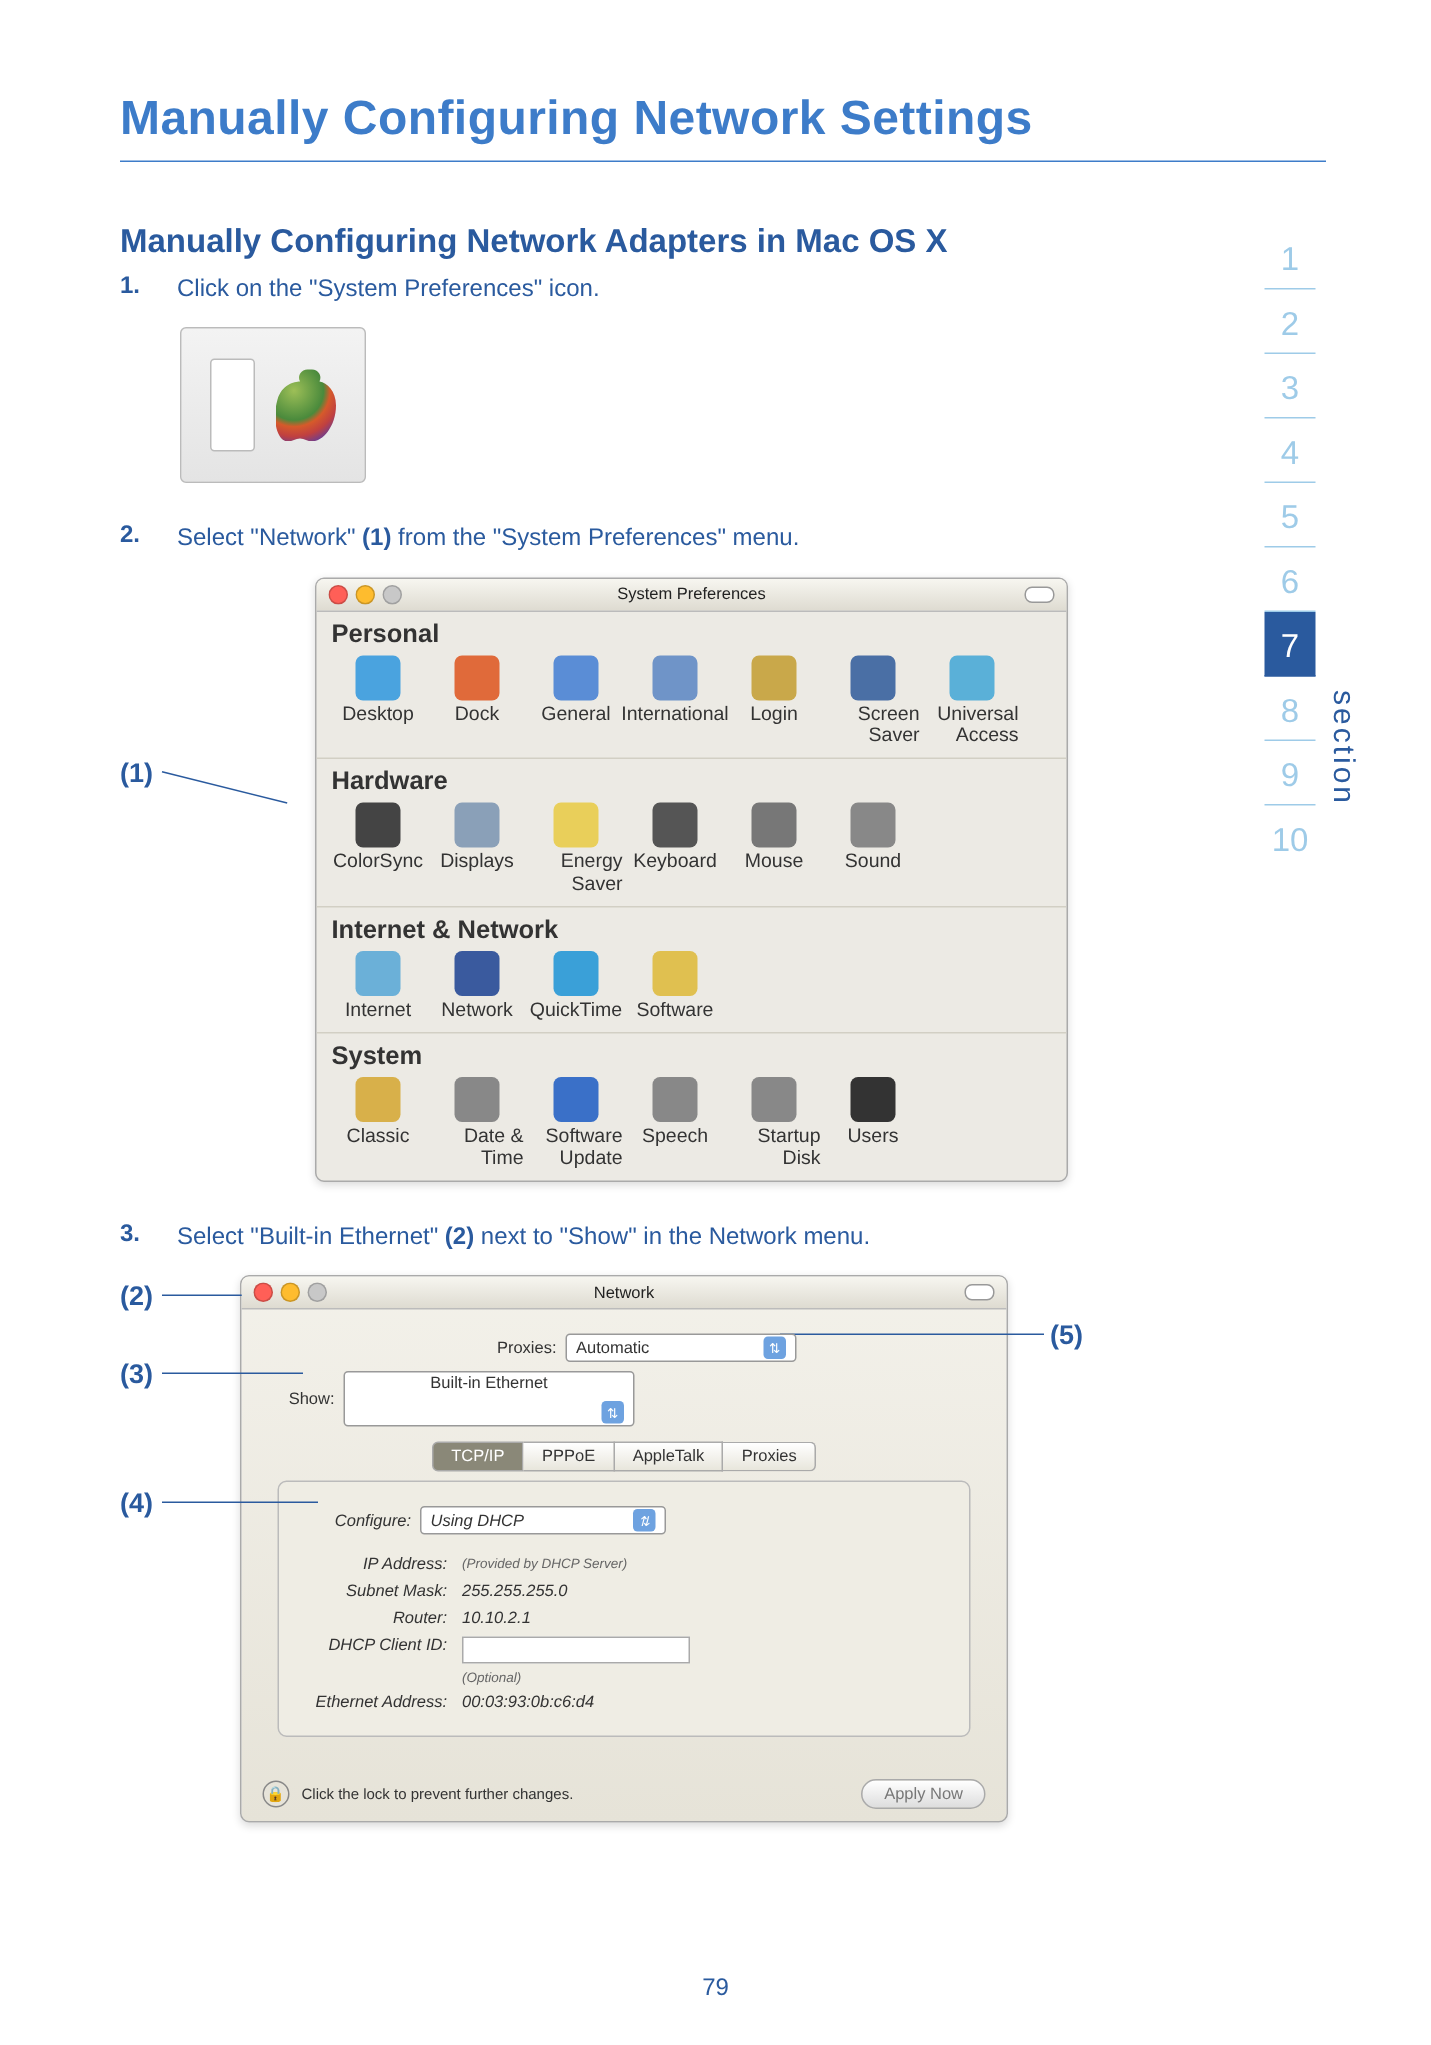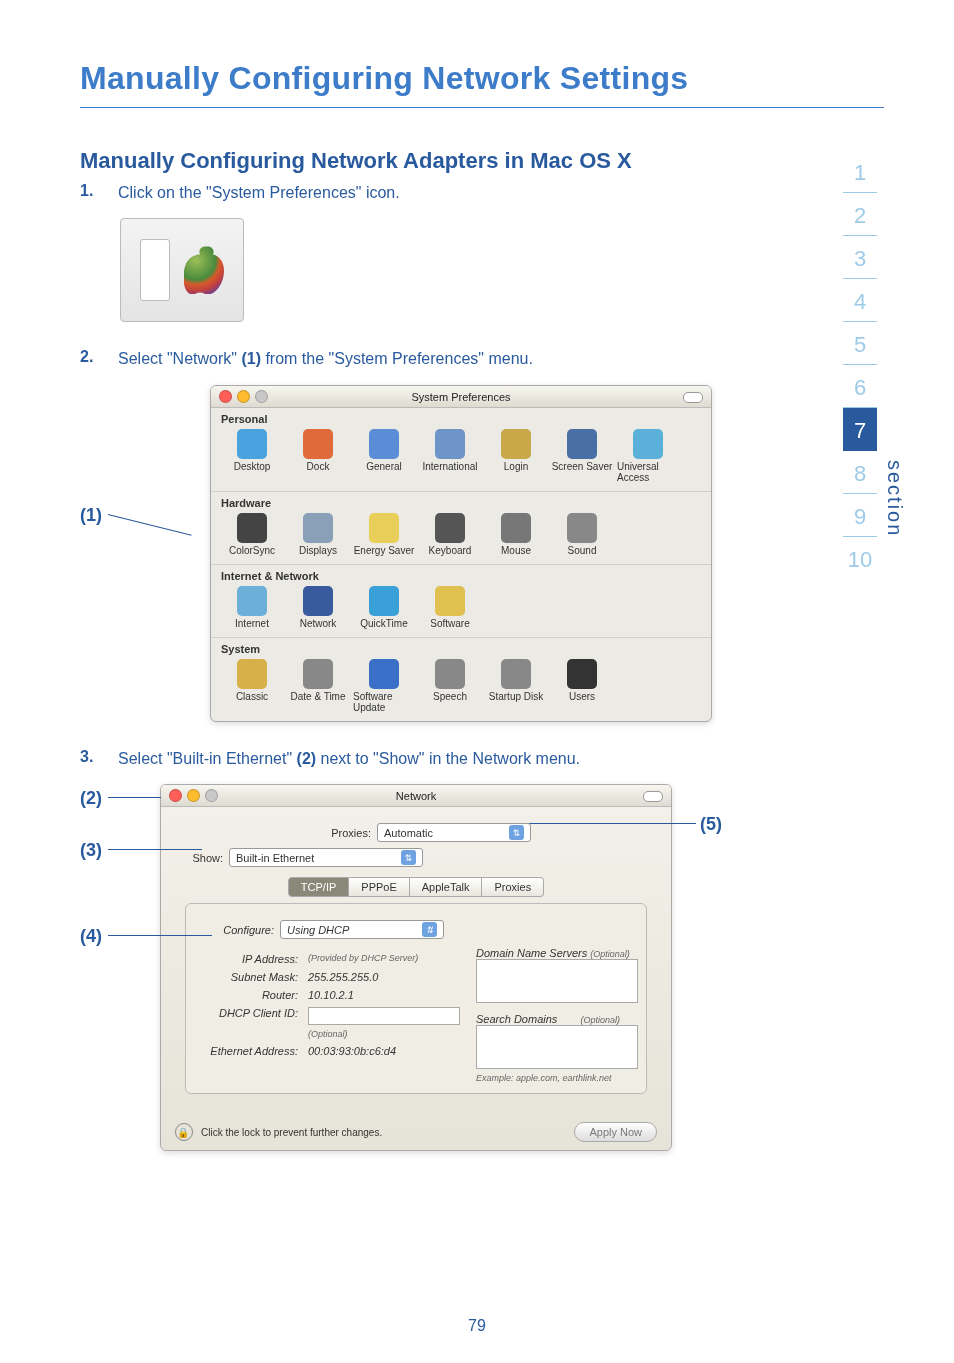--- a/index.html
+++ b/index.html
@@ -138,43 +138,43 @@
     width: 500px;
     border: 1px solid #aaa;
     border-radius: 6px;
     background: #eceae4;
     box-shadow: 0 2px 6px rgba(0,0,0,.15);
     overflow: hidden;
     font-size: 10px;
     color: #333;
   }
   .titlebar {
-    display: flex; align-items: flex-end; gap: 5px;
+    display: flex; align-items: center; gap: 5px;
     padding: 4px 8px;
     background: linear-gradient(#f7f6f0,#dedbd1);
     border-bottom: 1px solid #bbb;
     position: relative;
   }
   .tl-dot { width:11px;height:11px;border-radius:50%;display:inline-block;border:1px solid rgba(0,0,0,.2);}
   .tl-red{background:#ff5f57}.tl-yel{background:#febc2e}.tl-grn{background:#c8c8c8}
   .title-text{position:absolute;left:0;right:0;text-align:center;font-size:11px;color:#222;}
   .pill{position:absolute;right:8px;width:18px;height:9px;border:1px solid #999;border-radius:5px;background:#fff;}
   .sp-section-h {
-    font-size:11px; font-weight:700; padding:5px 10px 0 10px; color:#333;
+    font-size:17px; font-weight:700; padding:5px 10px 0 10px; color:#333;
   }
   .sp-row {
     display:flex; gap:4px; padding:4px 10px 8px 10px; flex-wrap:wrap;
     border-bottom:1px solid #d2cfc4;
   }
   .sp-row:last-child{border-bottom:none;}
   .sp-ic {
     width:62px; display:flex; flex-direction:column; align-items:center; gap:2px;
   }
   .sp-ic .box{width:30px;height:30px;border-radius:5px;background:#888;display:flex;align-items:center;justify-content:center;font-size:14px;color:#fff;}
-  .sp-ic .lbl{font-size:10px;text-align:left;line-height:1.1;}
+  .sp-ic .lbl{font-size:13px;text-align:right;line-height:1.1;}
 
   
   .net-window {
     width: 510px;
     border:1px solid #aaa; border-radius:6px;
     background: linear-gradient(#f3f1ea,#e6e3d8);
     box-shadow: 0 2px 6px rgba(0,0,0,.15);
     font-size:11px; color:#333;
     overflow:hidden;
   }
@@ -393,21 +393,21 @@
       <div class="net-body">
         <div class="rowline" style="justify-content:center;">
           <span class="lbl-r">Proxies:</span>
           <span class="sel">
             <span>Automatic</span>
             <span class="arrow">⇅</span>
           </span>
         </div>
         <div class="rowline">
           <span class="lbl-r" style="min-width:46px;">Show:</span>
-          <span class="sel" style="min-width:180px;">
+          <span class="sel" style="min-width:180px;flex-direction:column;">
             <span>Built-in Ethernet</span>
             <span class="arrow">⇅</span>
           </span>
         </div>
         <div class="tabs" id="net-tabs">
             <div class="tab active">TCP/IP</div>
             <div class="tab">PPPoE</div>
             <div class="tab">AppleTalk</div>
             <div class="tab">Proxies</div>
           </div>
@@ -442,33 +442,20 @@
                 <div class="col-right">
                   <div class="txtbox"></div>
                   <span class="hint">(Optional)</span>
                 </div>
               </div>
               <div class="field-row">
                 <span class="field-lbl">Ethernet Address:</span>
                 <span class="field-val">00:03:93:0b:c6:d4</span>
               </div>
             </div>
-            <div style="flex:1;">
-              <div style="font-size:11px;">
-                <span>Domain Name Servers</span>
-                <span class="hint" style="display:inline;">(Optional)</span>
-              </div>
-              <div class="bigbox"></div>
-              <div style="font-size:11px;margin-top:10px;">
-                <span>Search Domains</span>
-                <span class="hint" style="display:inline;margin-left:20px;">(Optional)</span>
-              </div>
-              <div class="bigbox"></div>
-              <div class="hint" style="margin-top:4px;">Example: apple.com, earthlink.net</div>
-            </div>
           </div>
         </div>
       </div>
       <div class="footer">
         <span class="lockico">🔒</span>
         <span>Click the lock to prevent further changes.</span>
         <span class="btn">Apply Now</span>
       </div>
     </div>
   </div>

